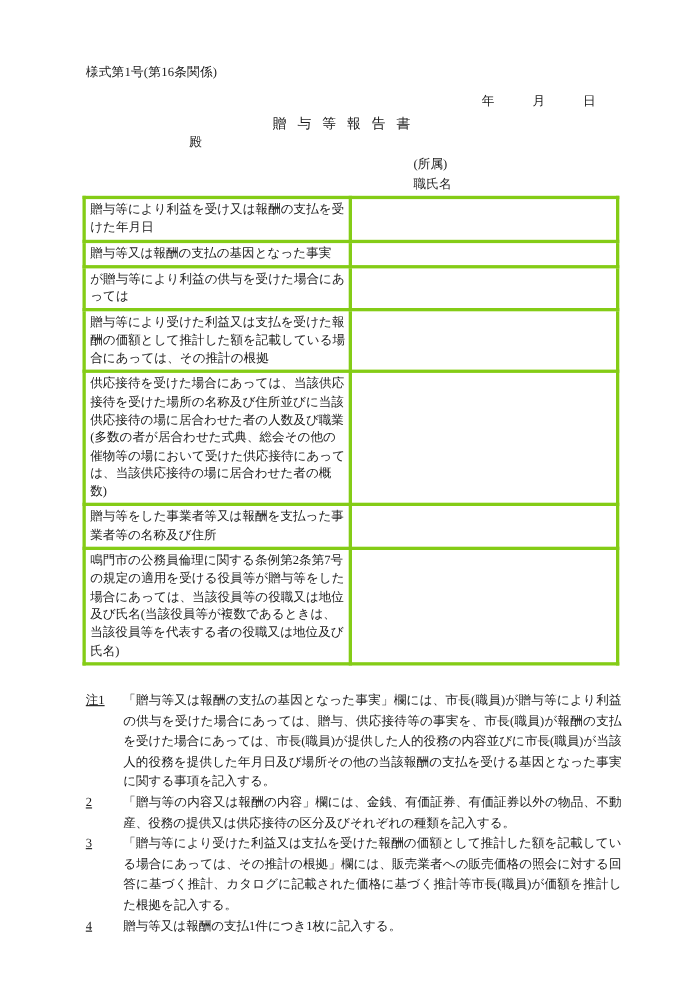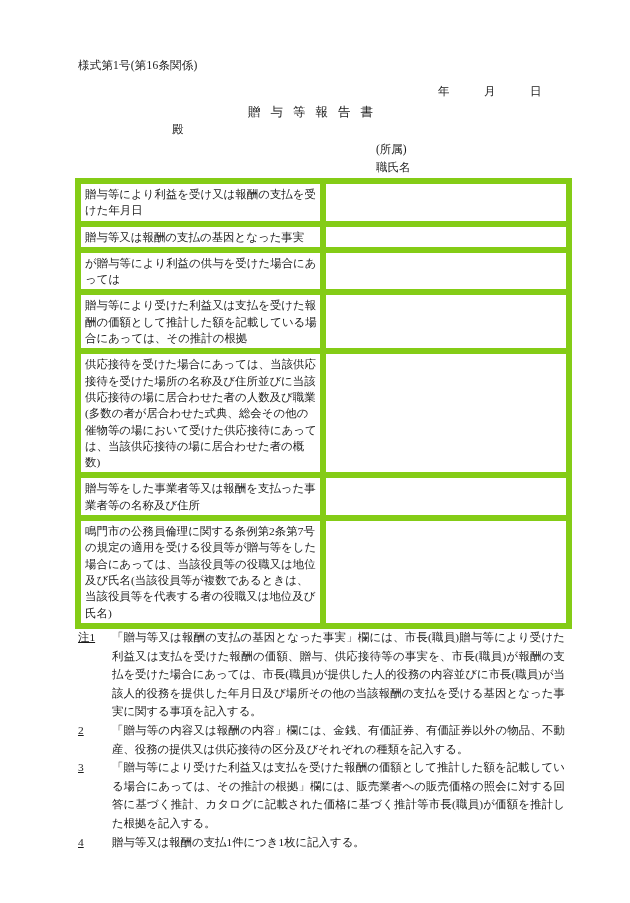--- a/index.html
+++ b/index.html
@@ -77,21 +77,21 @@
   
   .form-table {
     position: absolute;
     left: 75px;
     top: 178px;
     width: 474px;
     border-collapse: collapse;
     table-layout: fixed;
   }
   .form-table td {
-    border: 6px solid #84cc16;
+    border: 3px solid #84cc16;
     vertical-align: top;
     padding: 0;
   }
   .form-table td.label {
     width: 232px;
     font-size: 11.4px;
     line-height: 16.3px;
     padding: 2px 3px 2px 4px;
     letter-spacing: 0.05px;
   }
@@ -176,21 +176,21 @@
       <tr>
         <td class="label">鳴門市の公務員倫理に関する条例第2条第7号の規定の適用を受ける役員等が贈与等をした場合にあっては、当該役員等の役職又は地位及び氏名(当該役員等が複数であるときは、当該役員等を代表する者の役職又は地位及び氏名)</td>
         <td class="value"></td>
       </tr>
     </tbody>
   </table>
 
   <div class="notes">
     <div class="note n1">
       <span class="num">注1</span>
-      <span class="body">「贈与等又は報酬の支払の基因となった事実」欄には、市長(職員)贈与等により受けた利益又は支払を受けた報酬の価額、贈与、供応接待等の事実を、市長(職員)が報酬の支払を受けた場合にあっては、市長(職員)が提供した人的役務の内容並びに市長(職員)が当該人的役務を提供した年月日及び場所その他の当該報酬の支払を受ける基因となった事実に関する事項を記入する。</span>
+      <span class="body">「贈与等又は報酬の支払の基因となった事実」欄には、市長(職員)が贈与等により利益の供与を受けた場合にあっては、贈与、供応接待等の事実を、市長(職員)が報酬の支払を受けた場合にあっては、市長(職員)が提供した人的役務の内容並びに市長(職員)が当該人的役務を提供した年月日及び場所その他の当該報酬の支払を受ける基因となった事実に関する事項を記入する。</span>
     </div>
     <div class="note">
       <span class="num">2</span>
       <span class="body">「贈与等の内容又は報酬の内容」欄には、金銭、有価証券、有価証券以外の物品、不動産、役務の提供又は供応接待の区分及びそれぞれの種類を記入する。</span>
     </div>
     <div class="note">
       <span class="num">3</span>
       <span class="body">「贈与等により受けた利益又は支払を受けた報酬の価額として推計した額を記載している場合にあっては、その推計の根拠」欄には、販売業者への販売価格の照会に対する回答に基づく推計、カタログに記載された価格に基づく推計等市長(職員)が価額を推計した根拠を記入する。</span>
     </div>
     <div class="note short">

